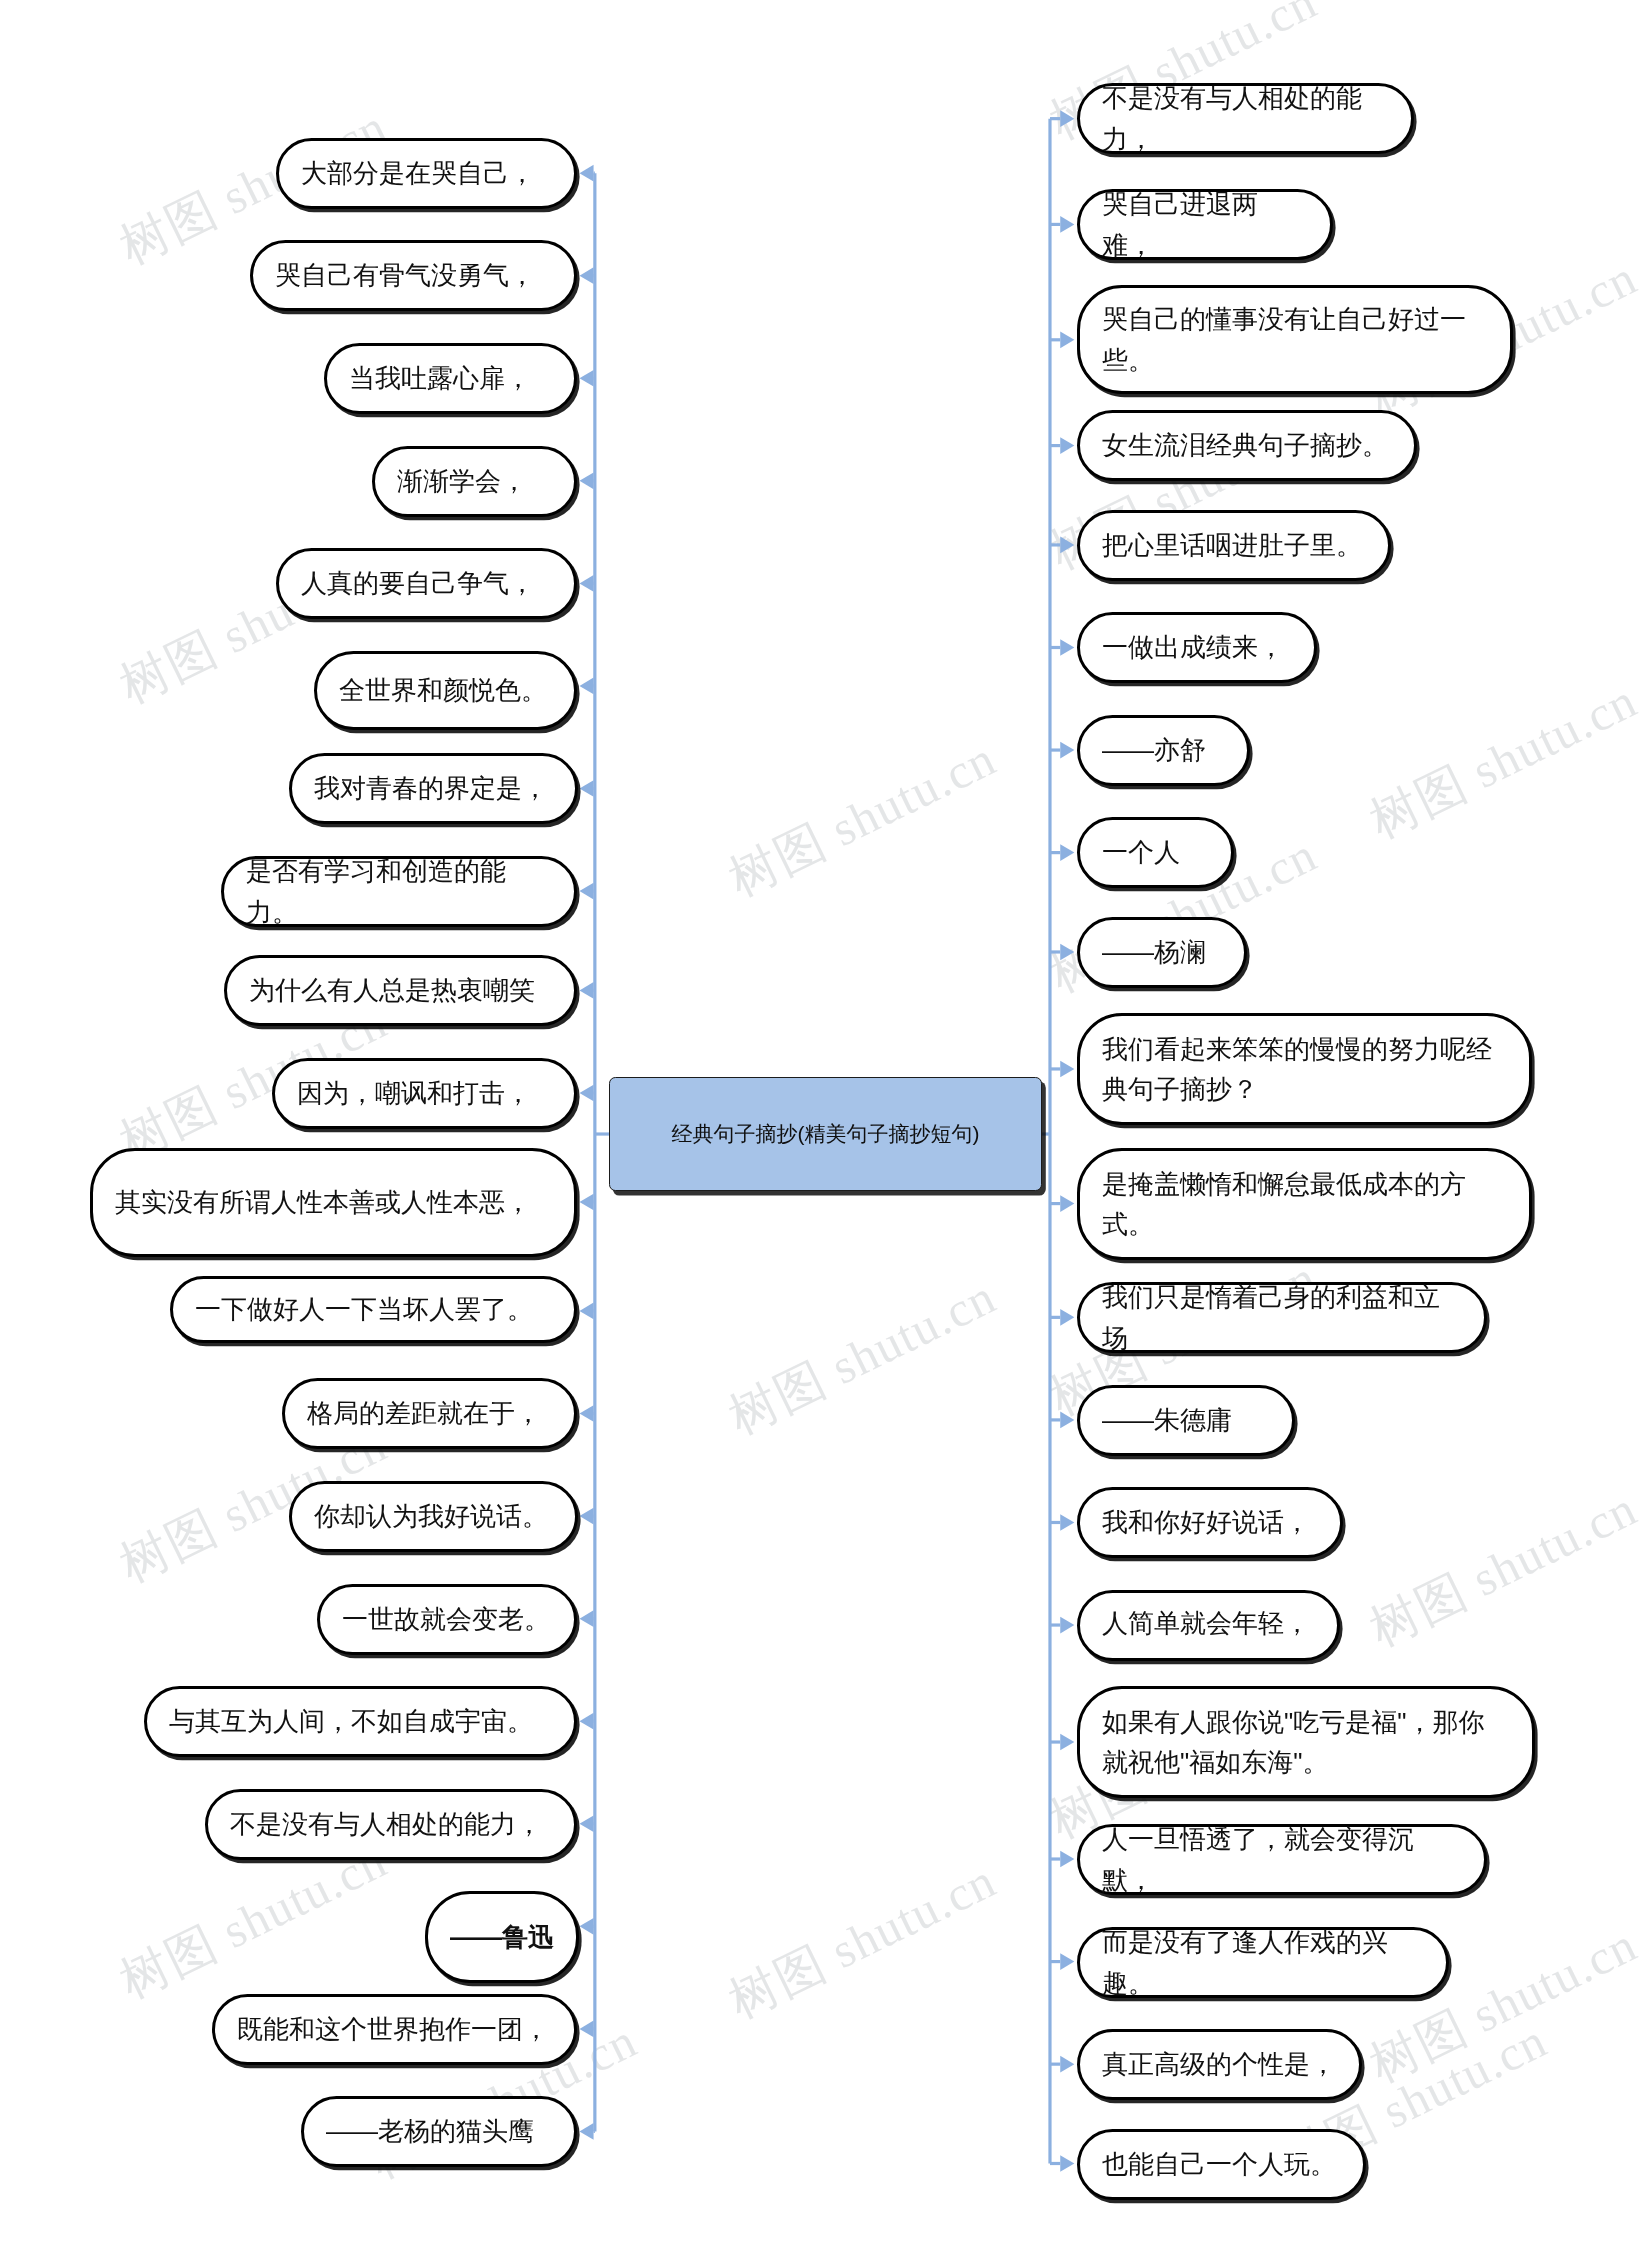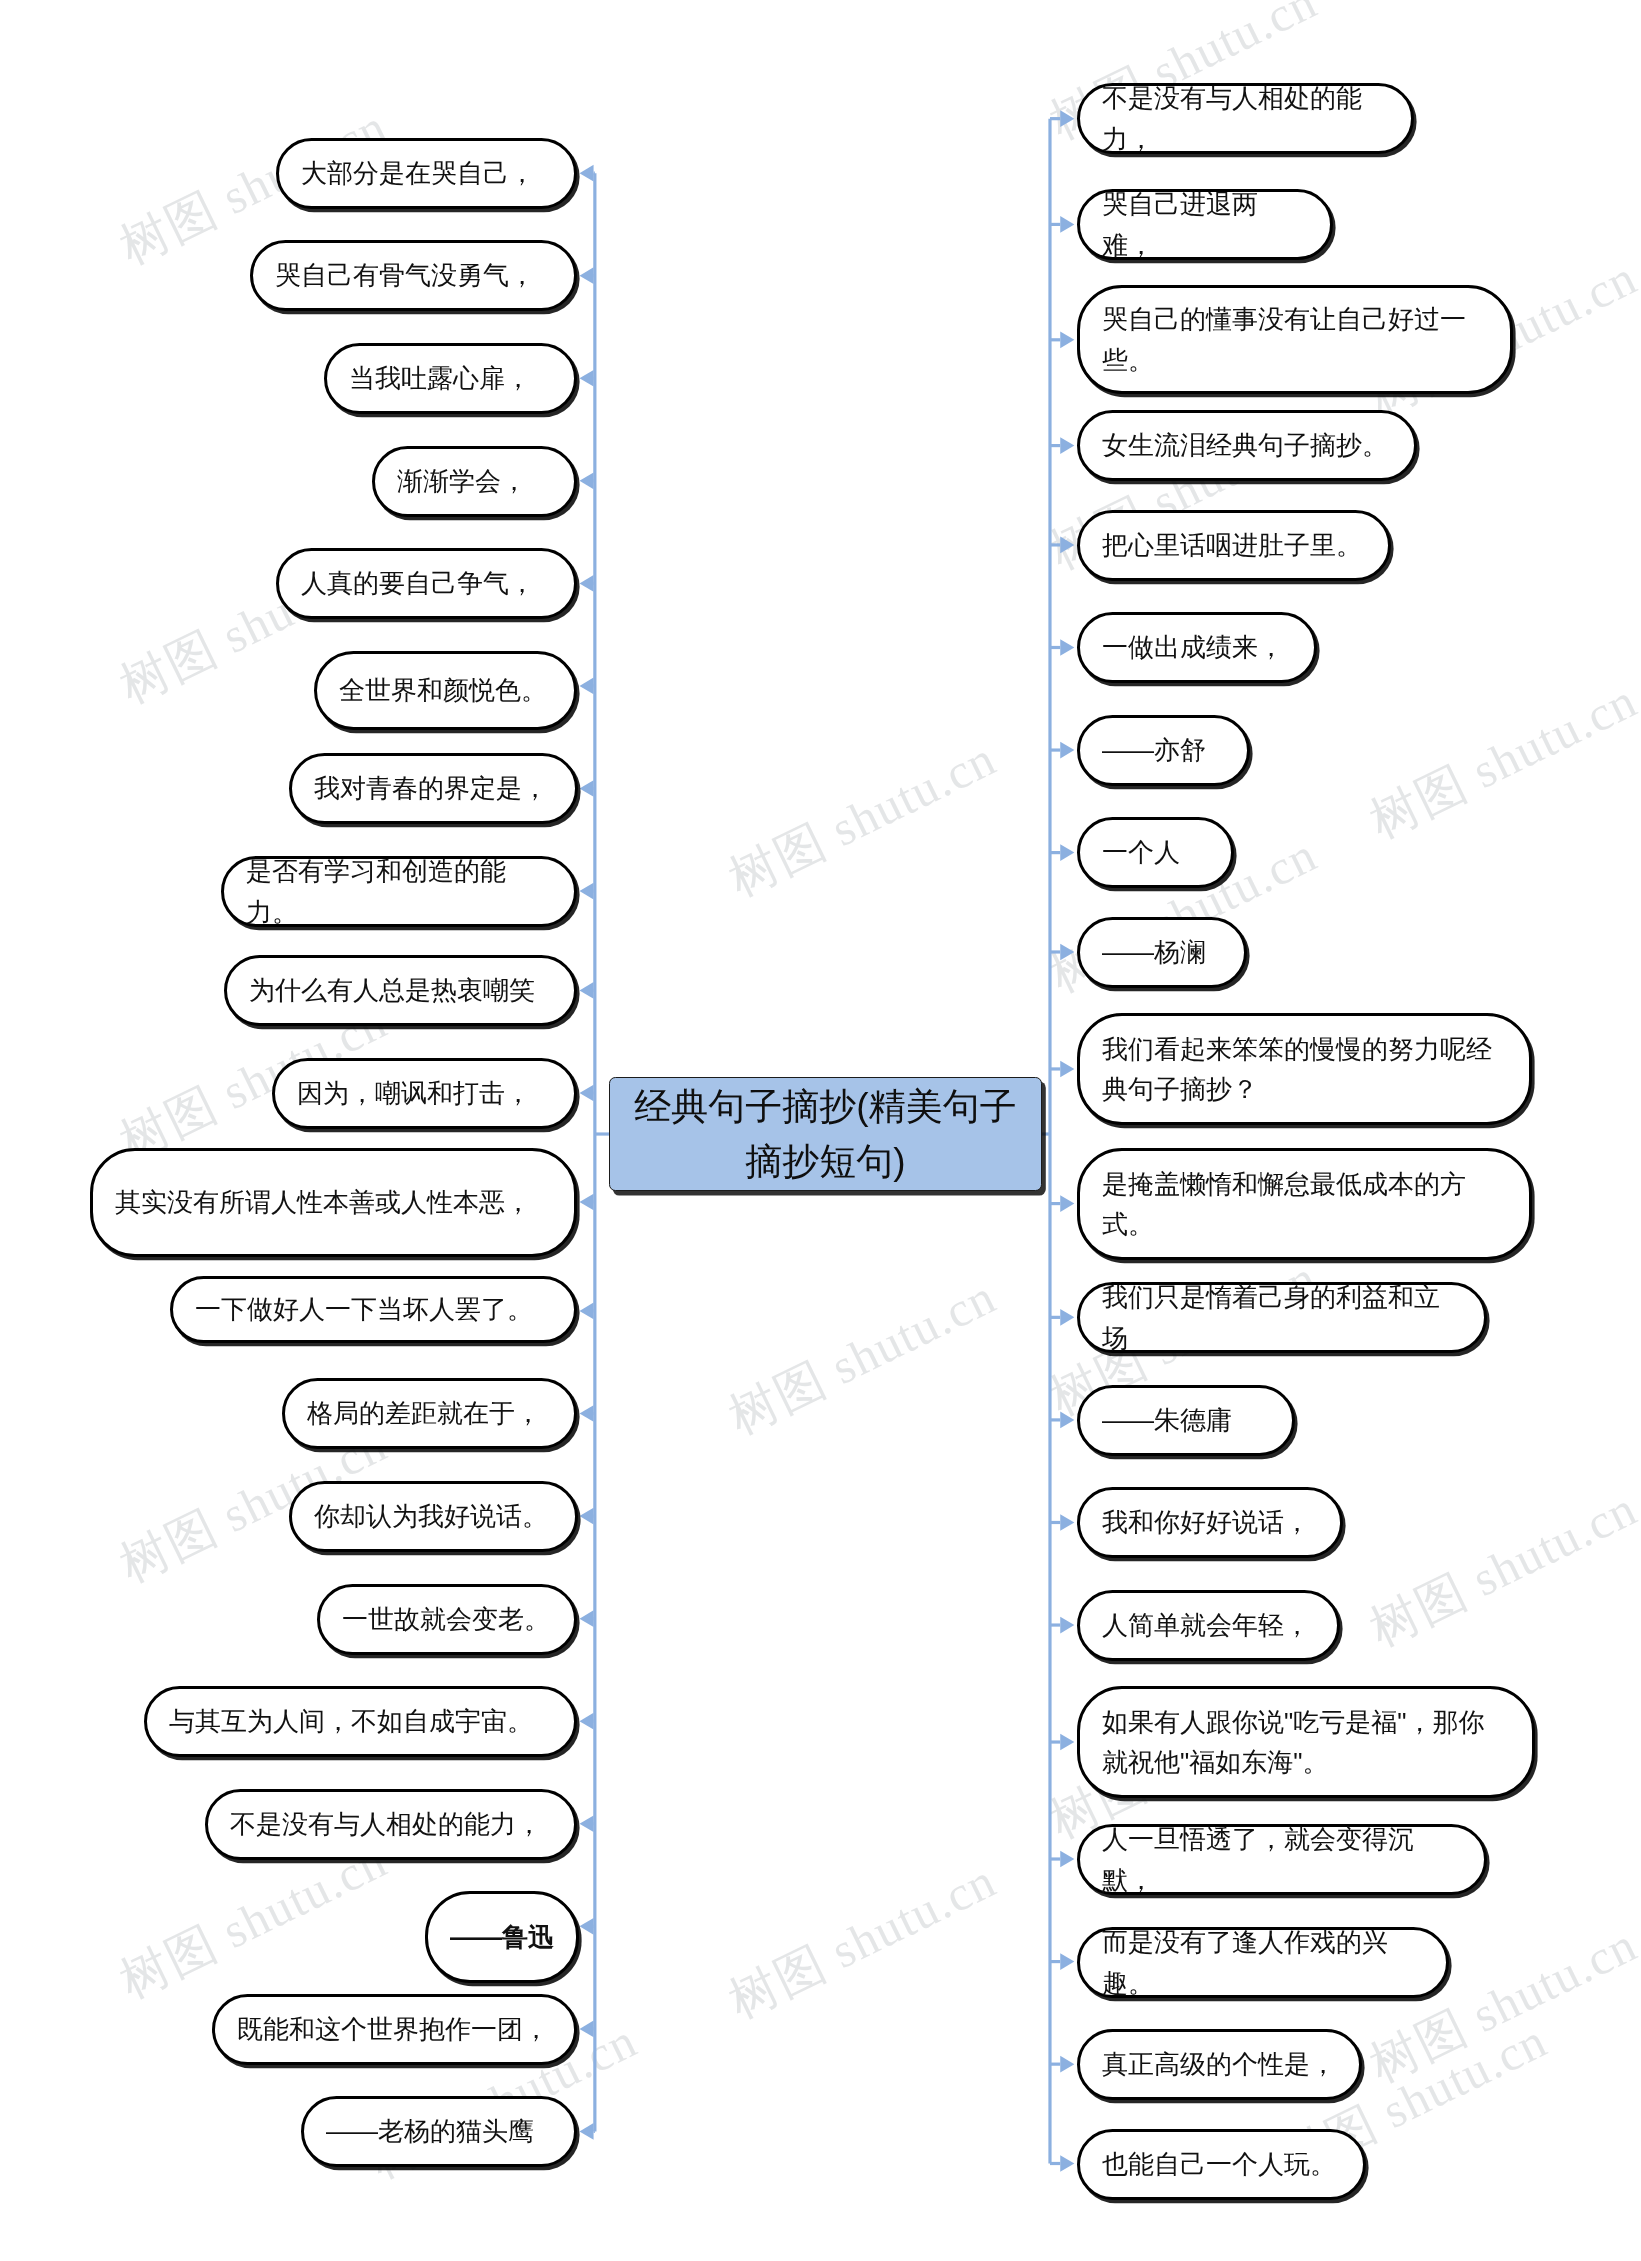--- a/index.html
+++ b/index.html
@@ -72,21 +72,21 @@
     box-sizing:border-box;
     background:#a6c3e8;
     border:1.9px solid #1b1b1b;
     border-radius:6.4px;
     box-shadow:3.8px 4.5px 0 rgba(0,0,0,.8);
     display:flex;align-items:center;justify-content:center;
     padding:9px 14px;
     z-index:4;
   }
   #center-node .txt{
-    font-size:37px;
+    font-size:21px;
     line-height:1.5;
     color:#0f0f0f;
     text-align:center;
   }
 </style>
 </head>
 <body>
 
 <div id="watermark-layer">
     <div class="wm" style="left: 109px; top: 221px;">树图 shutu.cn</div>
@@ -301,21 +301,21 @@
       </div>
       <div class="node right" style="left: 1077px; top: 1282px; width: 410px; height: 71px;">
         <span class="txt">我们只是惰着己身的利益和立场</span>
       </div>
       <div class="node right" style="left: 1077px; top: 1385px; width: 218px; height: 71px;">
         <span class="txt">——朱德庸</span>
       </div>
       <div class="node right" style="left: 1077px; top: 1487px; width: 266px; height: 71px;">
         <span class="txt">我和你好好说话，</span>
       </div>
-      <div class="node right" style="left: 1077px; top: 1590px; width: 263px; height: 71px;">
+      <div class="node right" style="left: 1077px; top: 1590px; width: 263px; height: 71px; font-family: Liberation Mono, monospace;">
         <span class="txt">人简单就会年轻，</span>
       </div>
       <div class="node right" style="left: 1077px; top: 1686px; width: 458px; height: 112px;">
         <span class="txt">如果有人跟你说"吃亏是福"，那你就祝他"福如东海"。</span>
       </div>
       <div class="node right" style="left: 1077px; top: 1824px; width: 410px; height: 71px;">
         <span class="txt">人一旦悟透了，就会变得沉默，</span>
       </div>
       <div class="node right" style="left: 1077px; top: 1927px; width: 372px; height: 71px;">
         <span class="txt">而是没有了逢人作戏的兴趣。</span>

